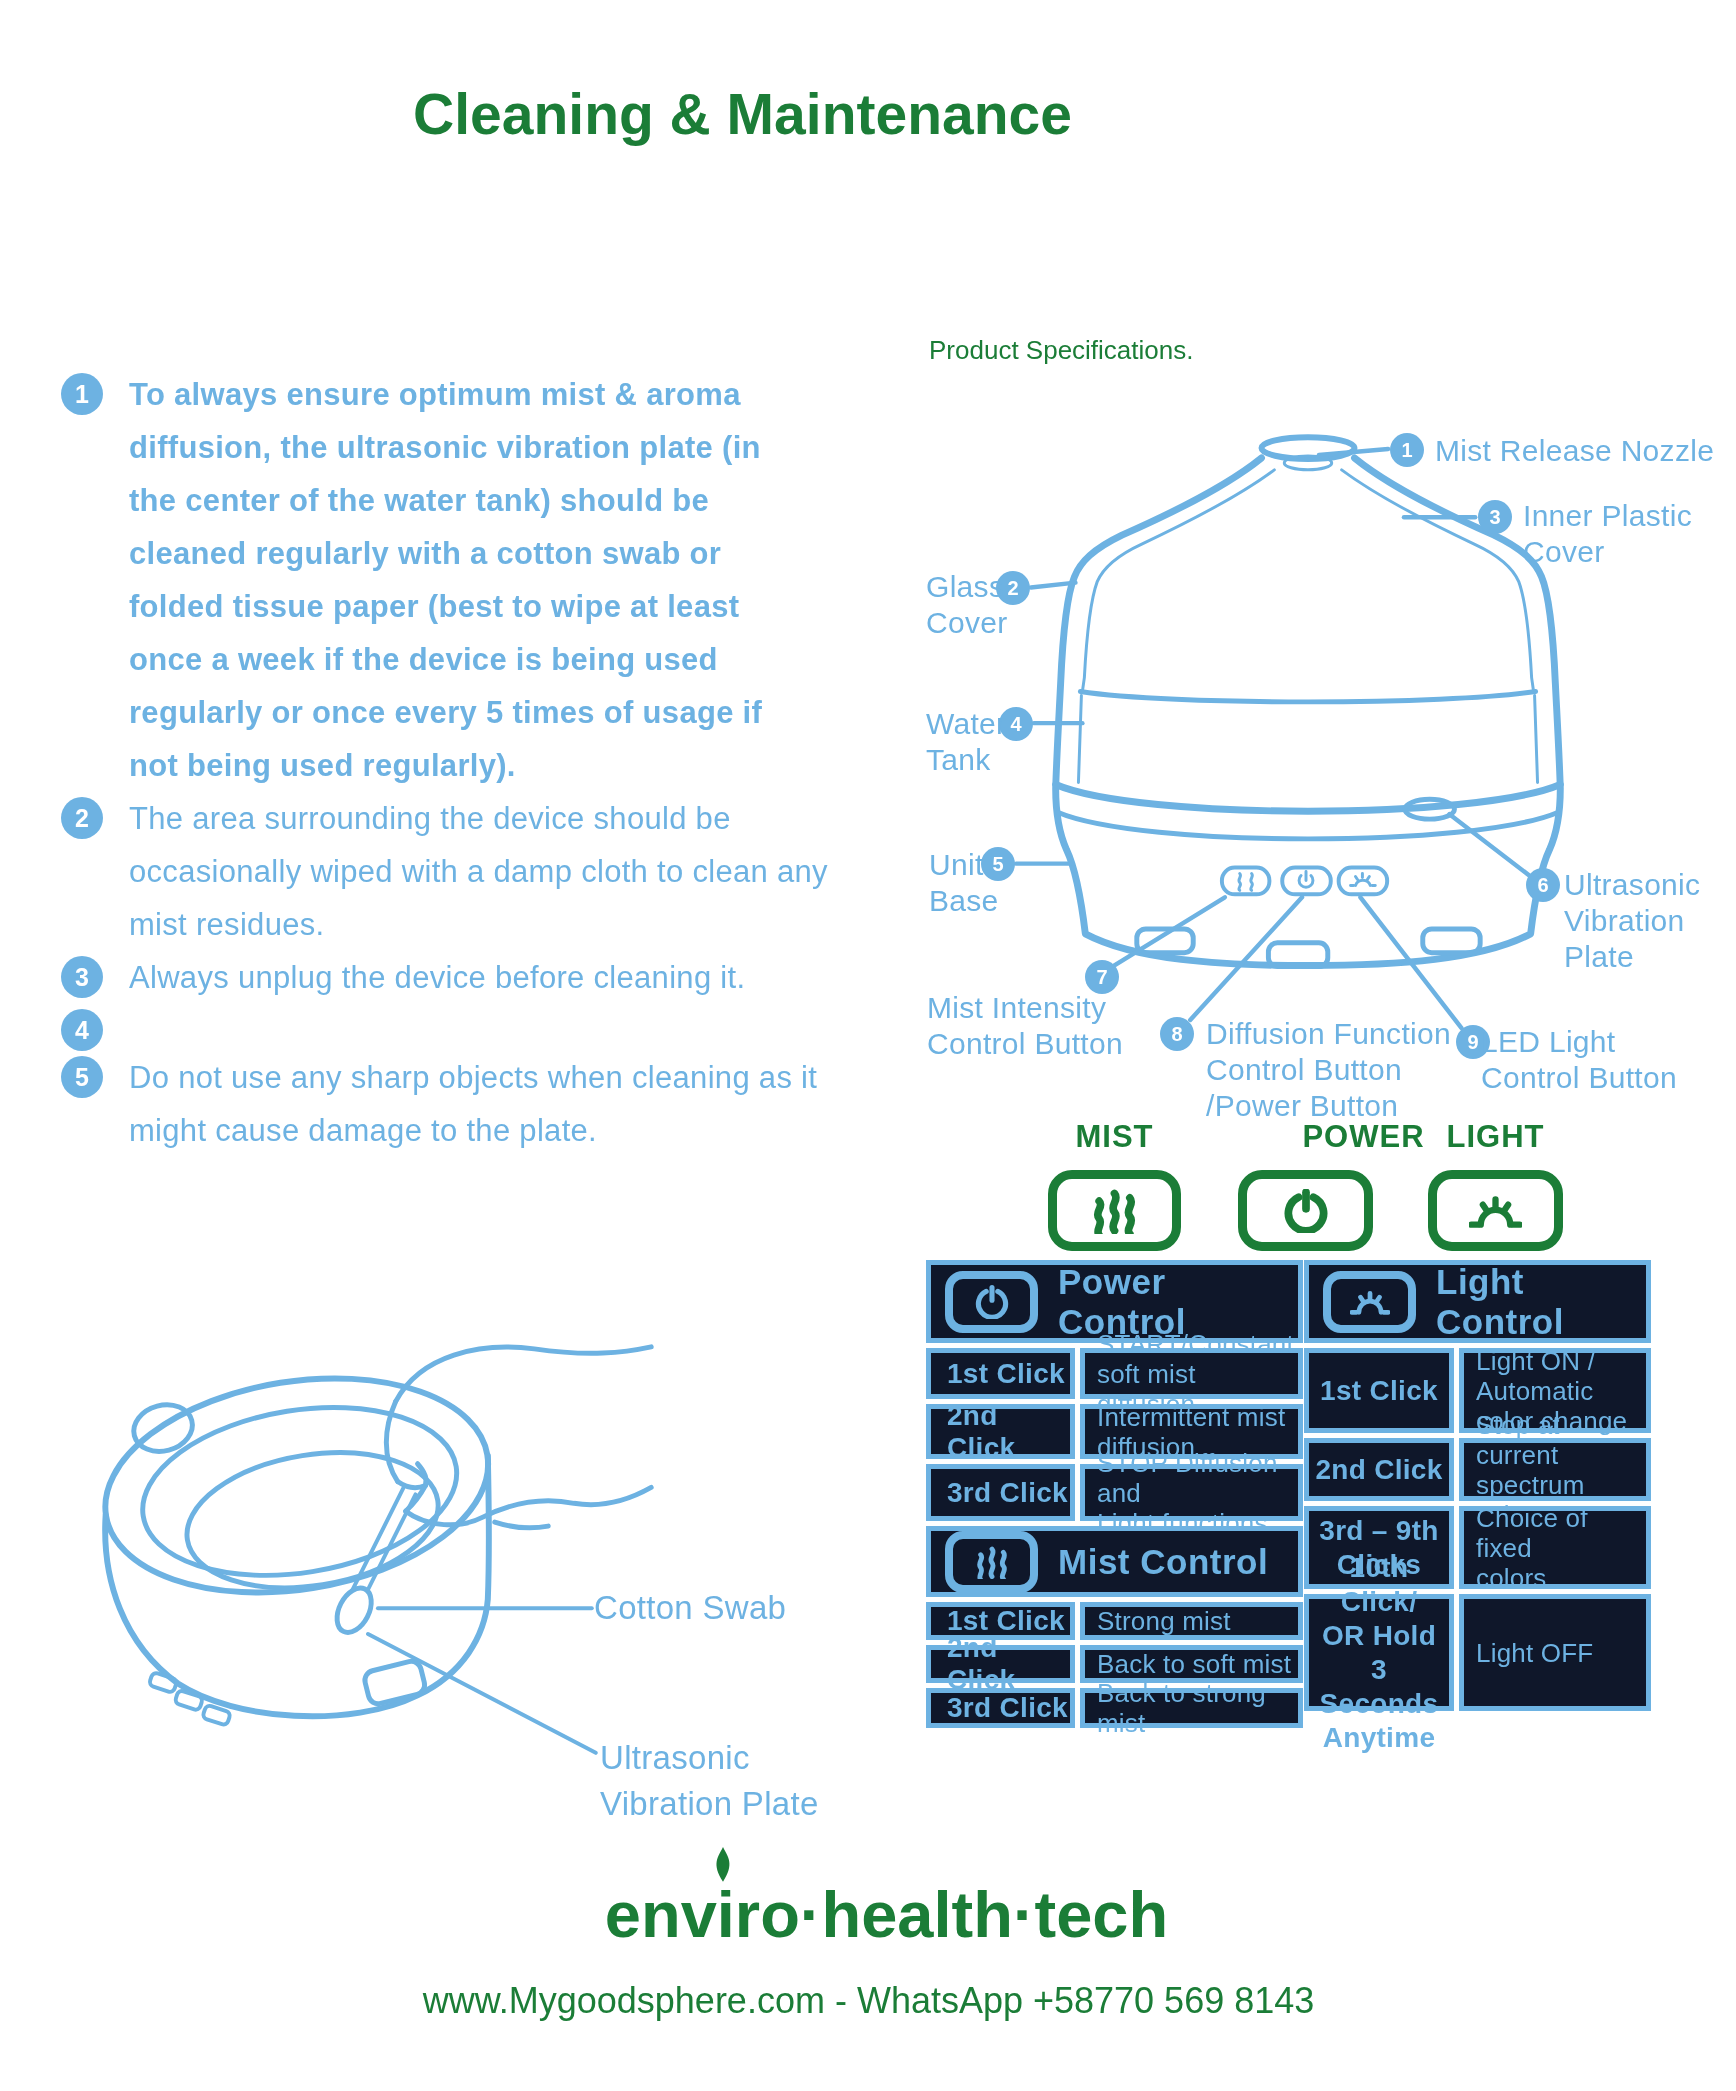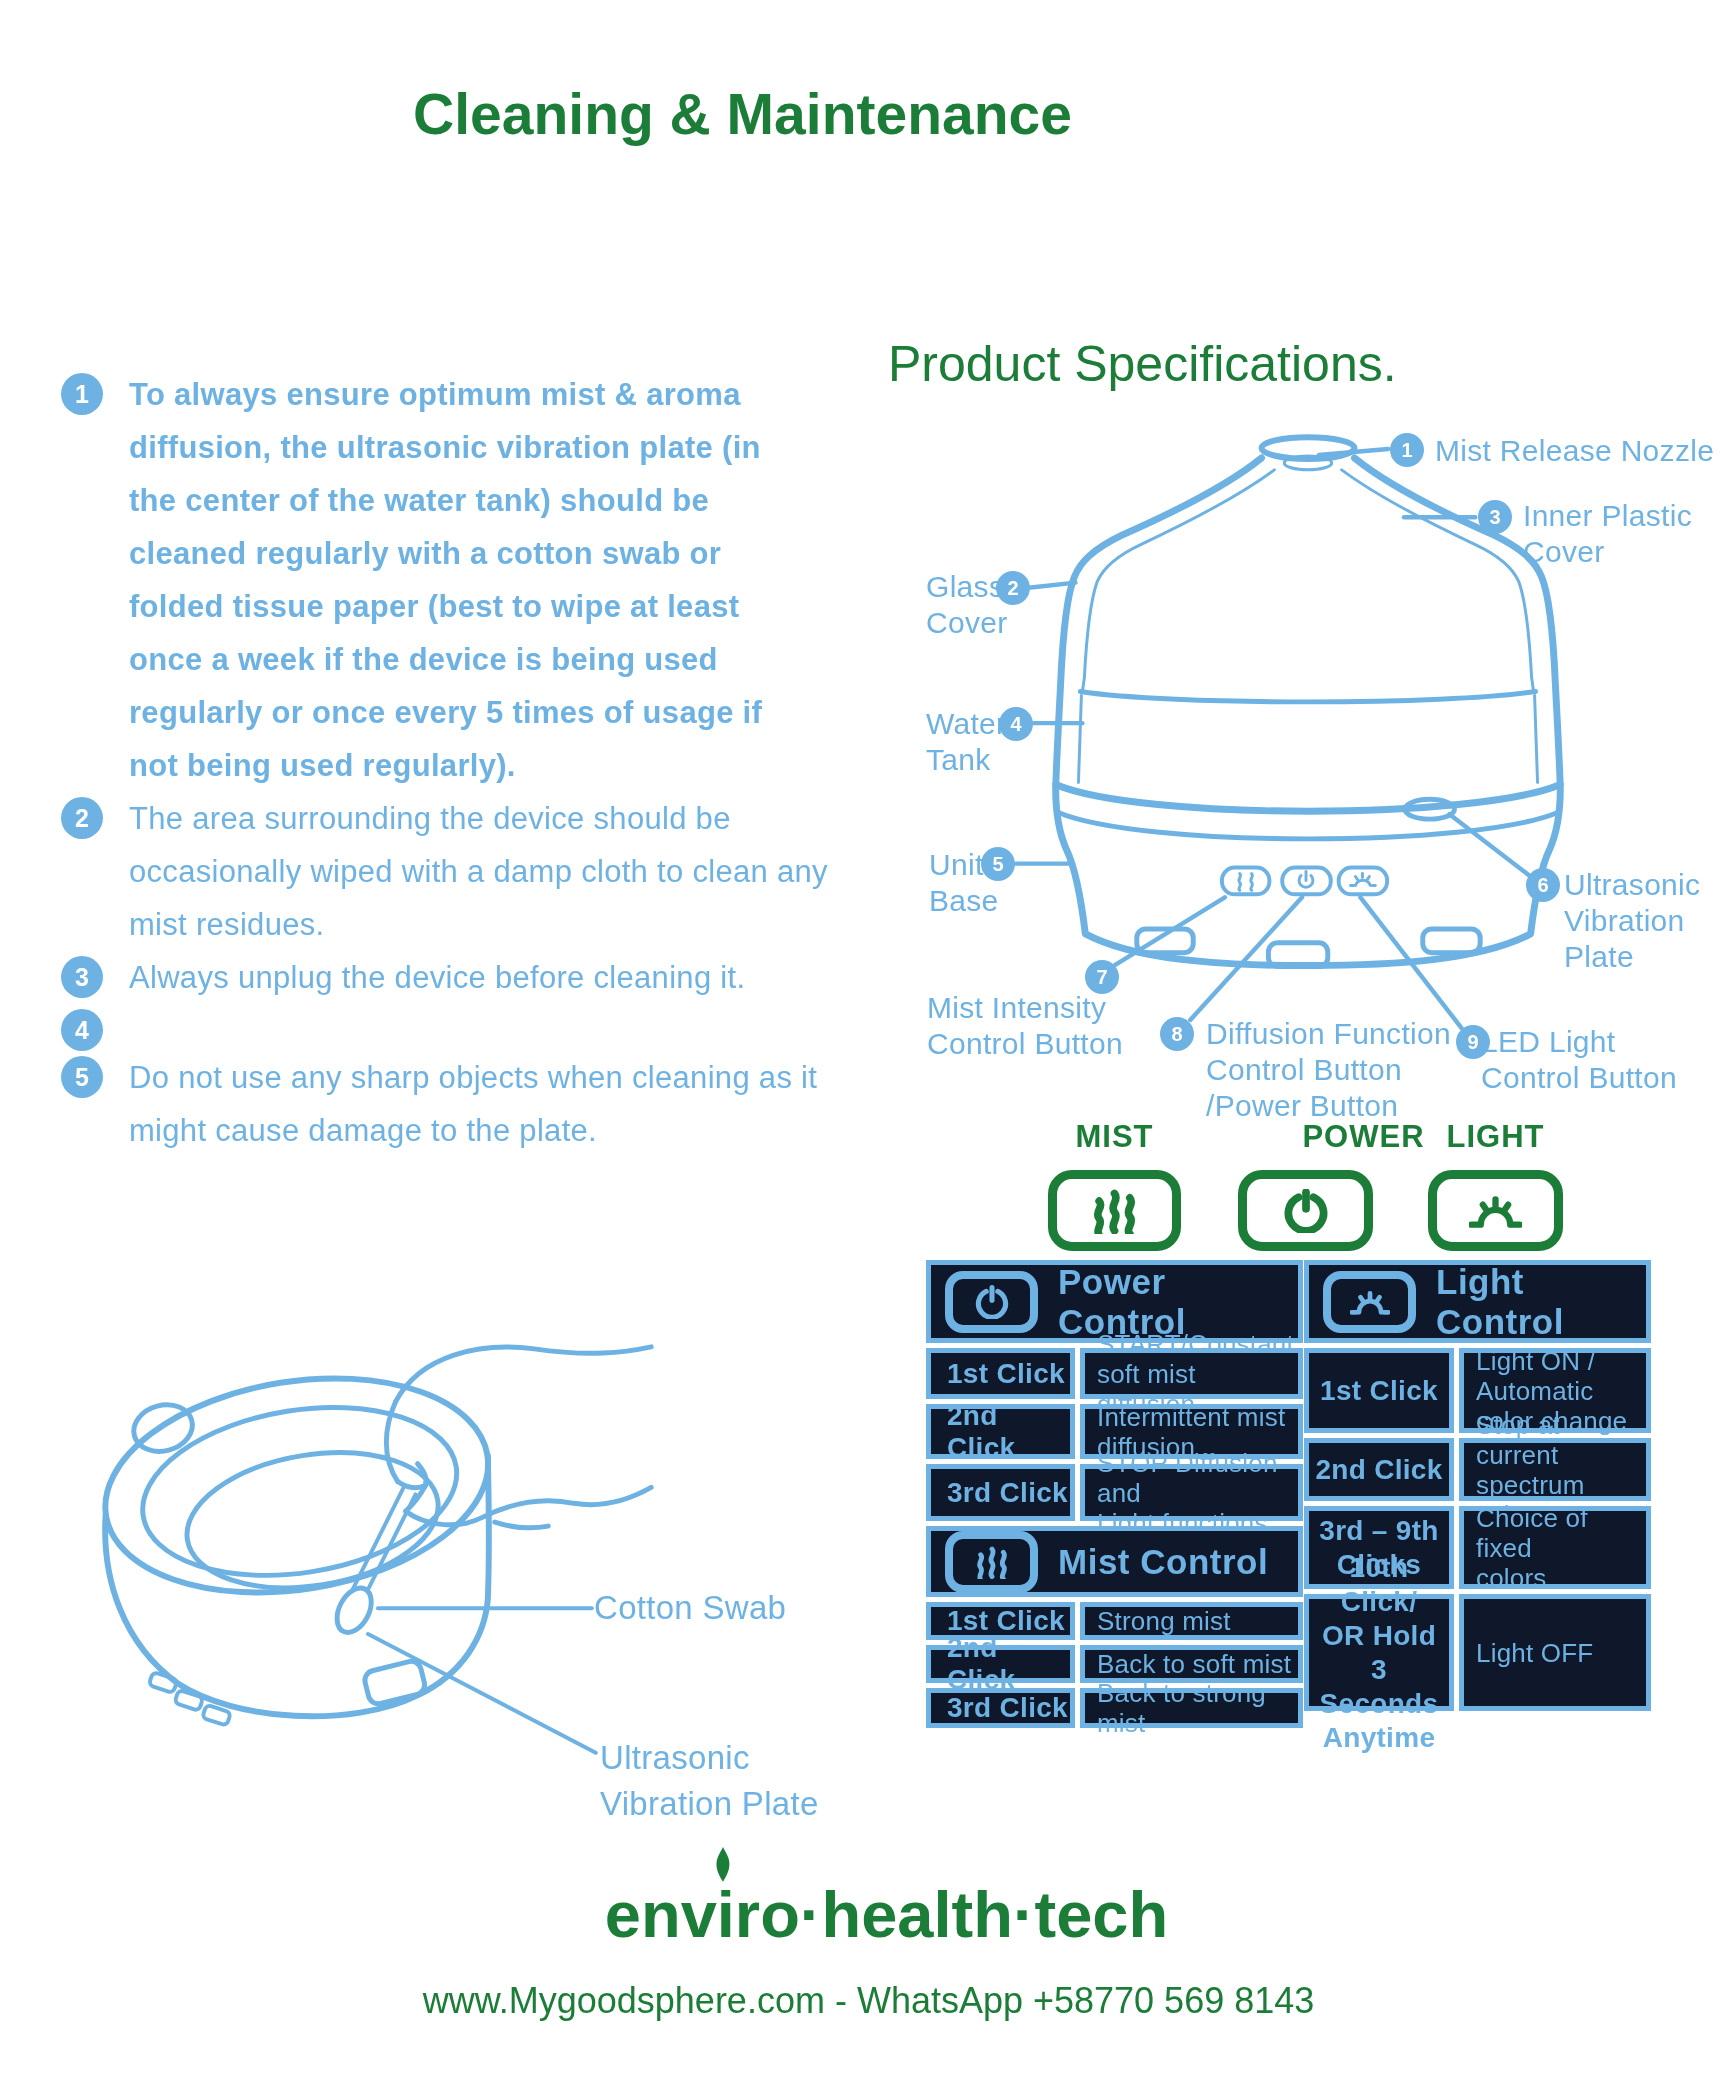--- a/index.html
+++ b/index.html
@@ -36,22 +36,22 @@
   }
   .inst-text{
     margin-left:26px;
     color:var(--blue);
     font-size:31px;line-height:53px;
     letter-spacing:0.3px;
   }
   .inst-bold .inst-text{font-weight:bold;}
   
   .specs-heading{
-    left:888px;top:335px;
-    font-size:50px;color:var(--green);
+    left:929px;top:335px;
+    font-size:26px;color:var(--green);
   }
   
   svg{display:block;}
   .lineart{stroke:var(--blue);fill:none;stroke-linecap:round;stroke-linejoin:round;}
   
   .badge{
     width:34px;height:34px;border-radius:50%;
     background:var(--blue);color:#fff;
     font-size:20px;font-weight:bold;
     display:flex;align-items:center;justify-content:center;

